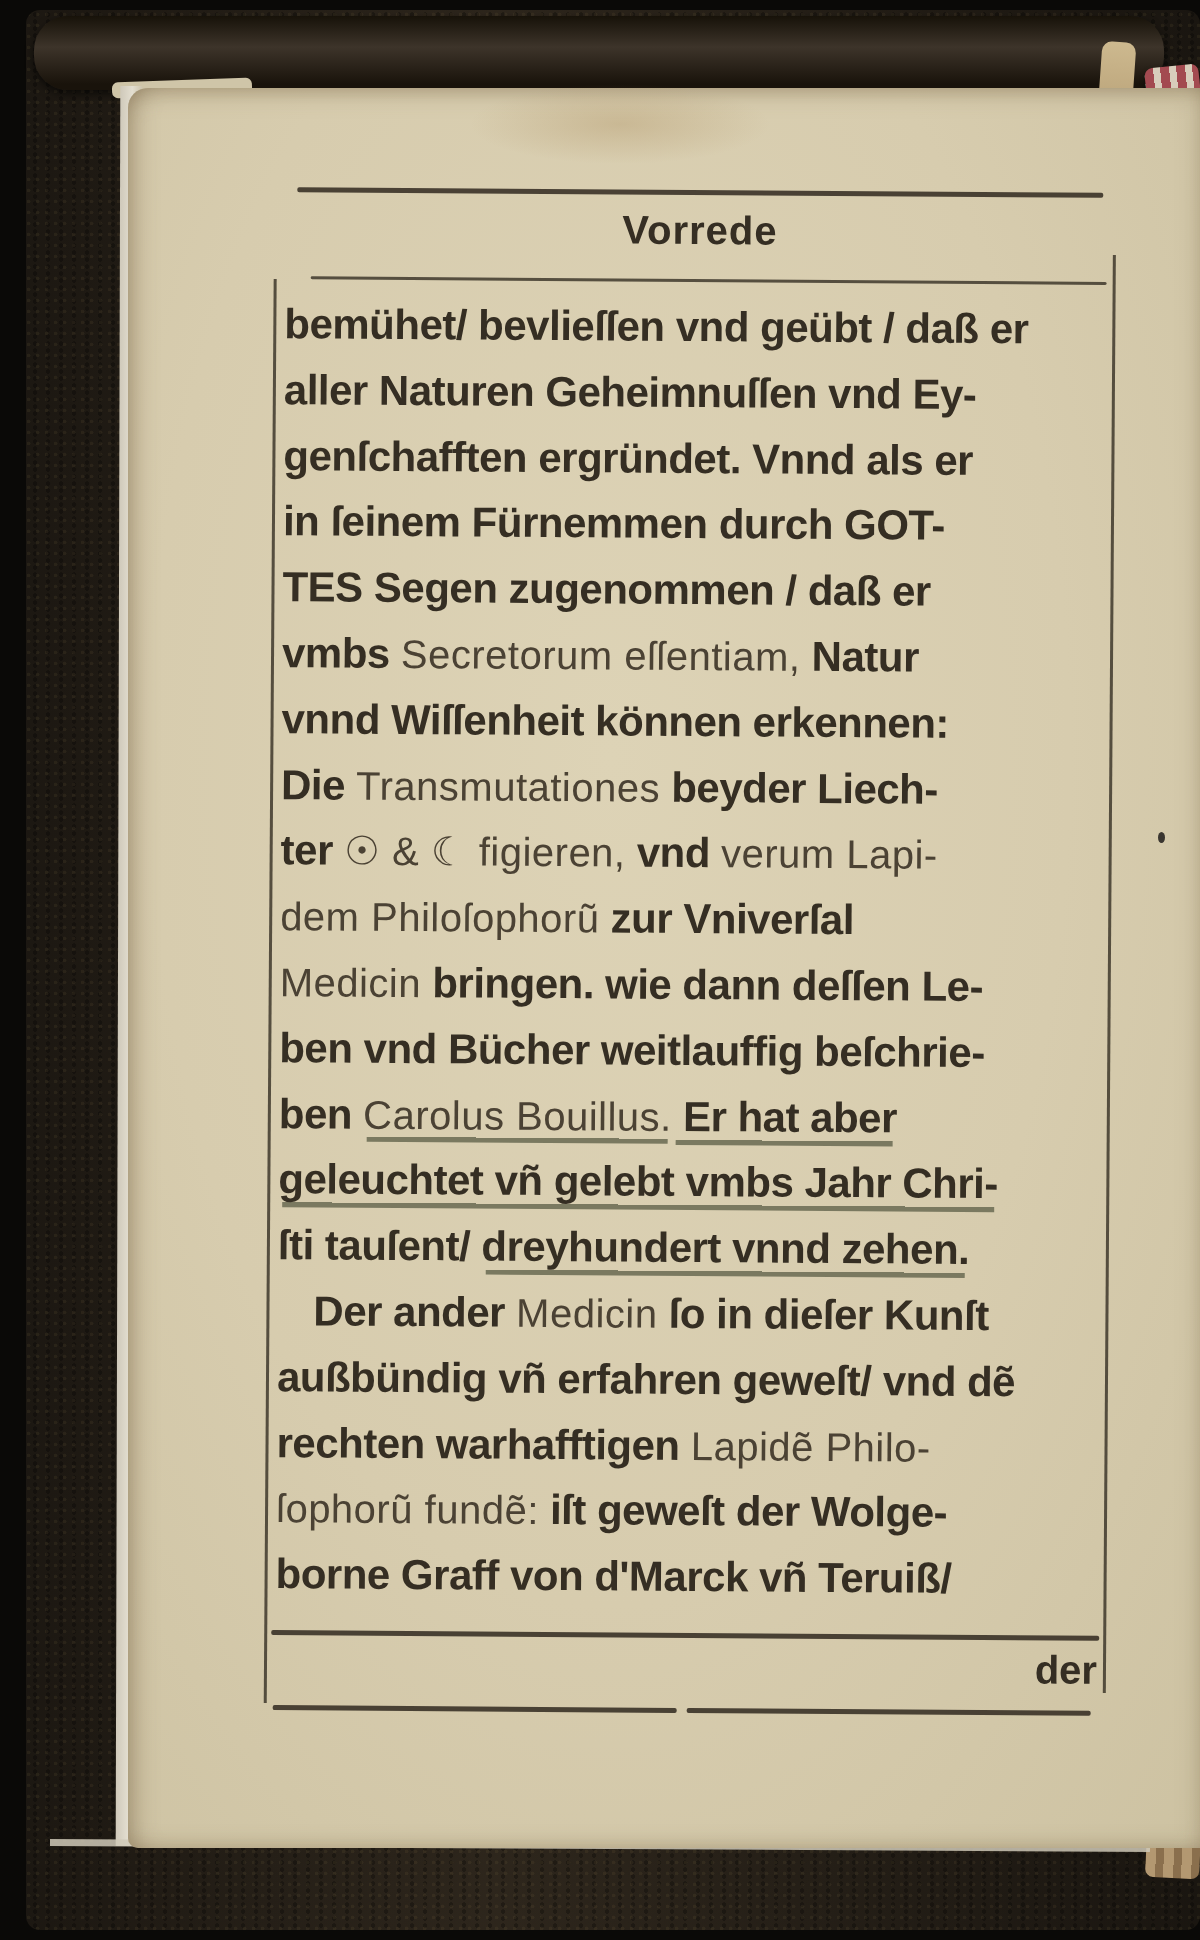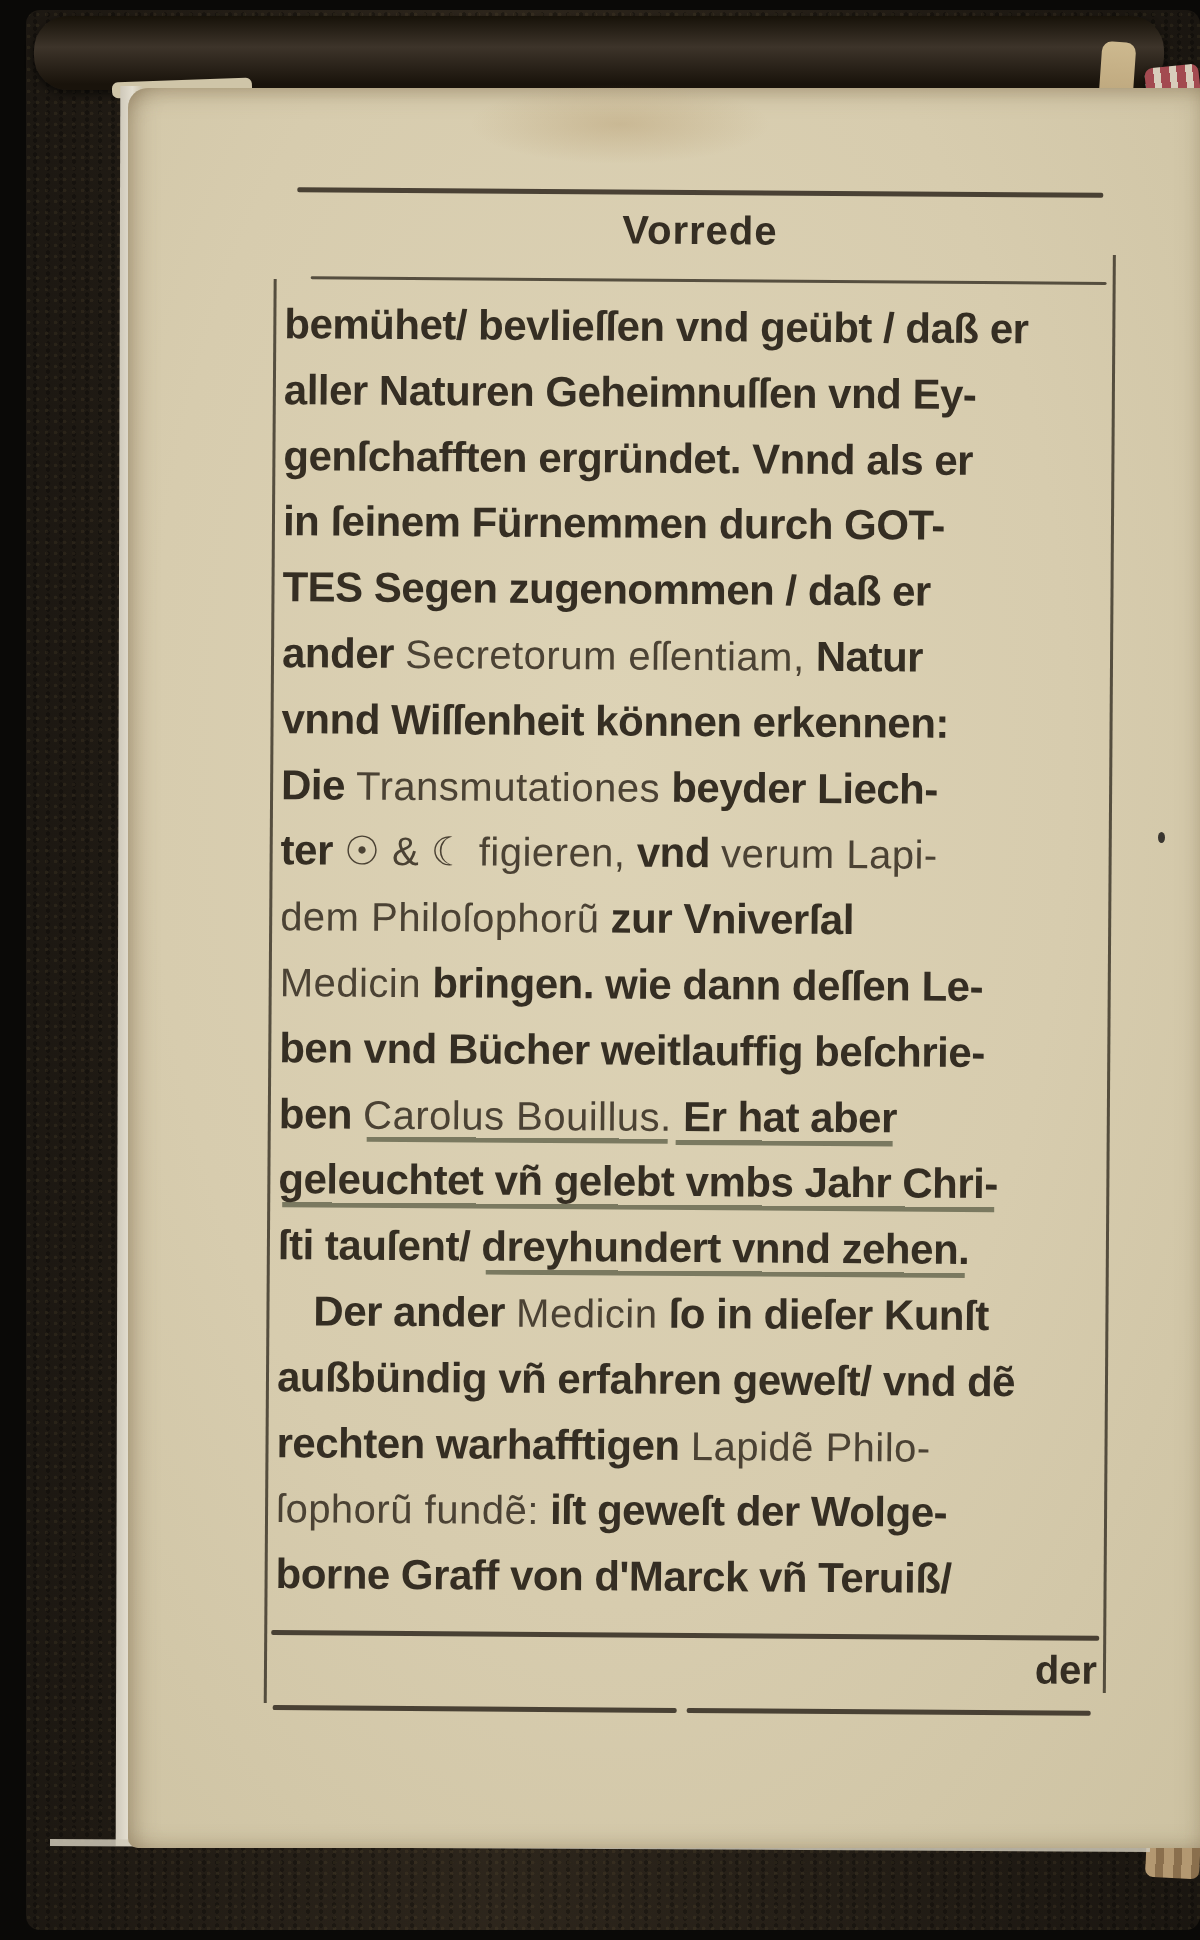--- a/index.html
+++ b/index.html
@@ -100,21 +100,21 @@
     <div class="header">Vorrede</div>
     <div class="rule rule-under-header"></div>
     <div class="vrule vrule-left"></div>
     <div class="vrule vrule-right"></div>
     <div class="body" id="body-lines">
         <div class="line"><span class="fraktur">bemühet/ bevlieſſen vnd geübt / daß er</span></div>
         <div class="line"><span class="fraktur">aller Naturen Geheimnuſſen vnd Ey-</span></div>
         <div class="line"><span class="fraktur">genſchafften ergründet. Vnnd als er</span></div>
         <div class="line"><span class="fraktur">in ſeinem Fürnemmen durch GOT-</span></div>
         <div class="line"><span class="fraktur">TES Segen zugenommen / daß er</span></div>
-        <div class="line"><span class="fraktur">ander </span><span class="antiqua">Secretorum eſſentiam,</span><span class="fraktur"> Natur</span></div>
+        <div class="line"><span class="fraktur">vmbs </span><span class="antiqua">Secretorum eſſentiam,</span><span class="fraktur"> Natur</span></div>
         <div class="line"><span class="fraktur">vnnd Wiſſenheit können erkennen:</span></div>
         <div class="line"><span class="fraktur">Die </span><span class="antiqua">Transmutationes</span><span class="fraktur"> beyder Liech-</span></div>
         <div class="line"><span class="fraktur">ter </span><span class="antiqua">☉ &amp; ☾ figieren,</span><span class="fraktur"> vnd </span><span class="antiqua">verum Lapi-</span></div>
         <div class="line"><span class="antiqua">dem Philoſophorũ</span><span class="fraktur"> zur Vniverſal</span></div>
         <div class="line"><span class="antiqua">Medicin</span><span class="fraktur"> bringen. wie dann deſſen Le-</span></div>
         <div class="line"><span class="fraktur">ben vnd Bücher weitlauffig beſchrie-</span></div>
         <div class="line"><span class="fraktur">ben </span><span class="antiqua underlined">Carolus Bouillus.</span><span class="fraktur underlined"> Er hat aber</span></div>
         <div class="line"><span class="fraktur underlined">geleuchtet vñ gelebt vmbs Jahr Chri-</span></div>
         <div class="line"><span class="fraktur">ſti tauſent/ </span><span class="fraktur underlined">dreyhundert vnnd zehen.</span></div>
         <div class="line indent"><span class="fraktur">Der ander </span><span class="antiqua">Medicin</span><span class="fraktur"> ſo in dieſer Kunſt</span></div>

